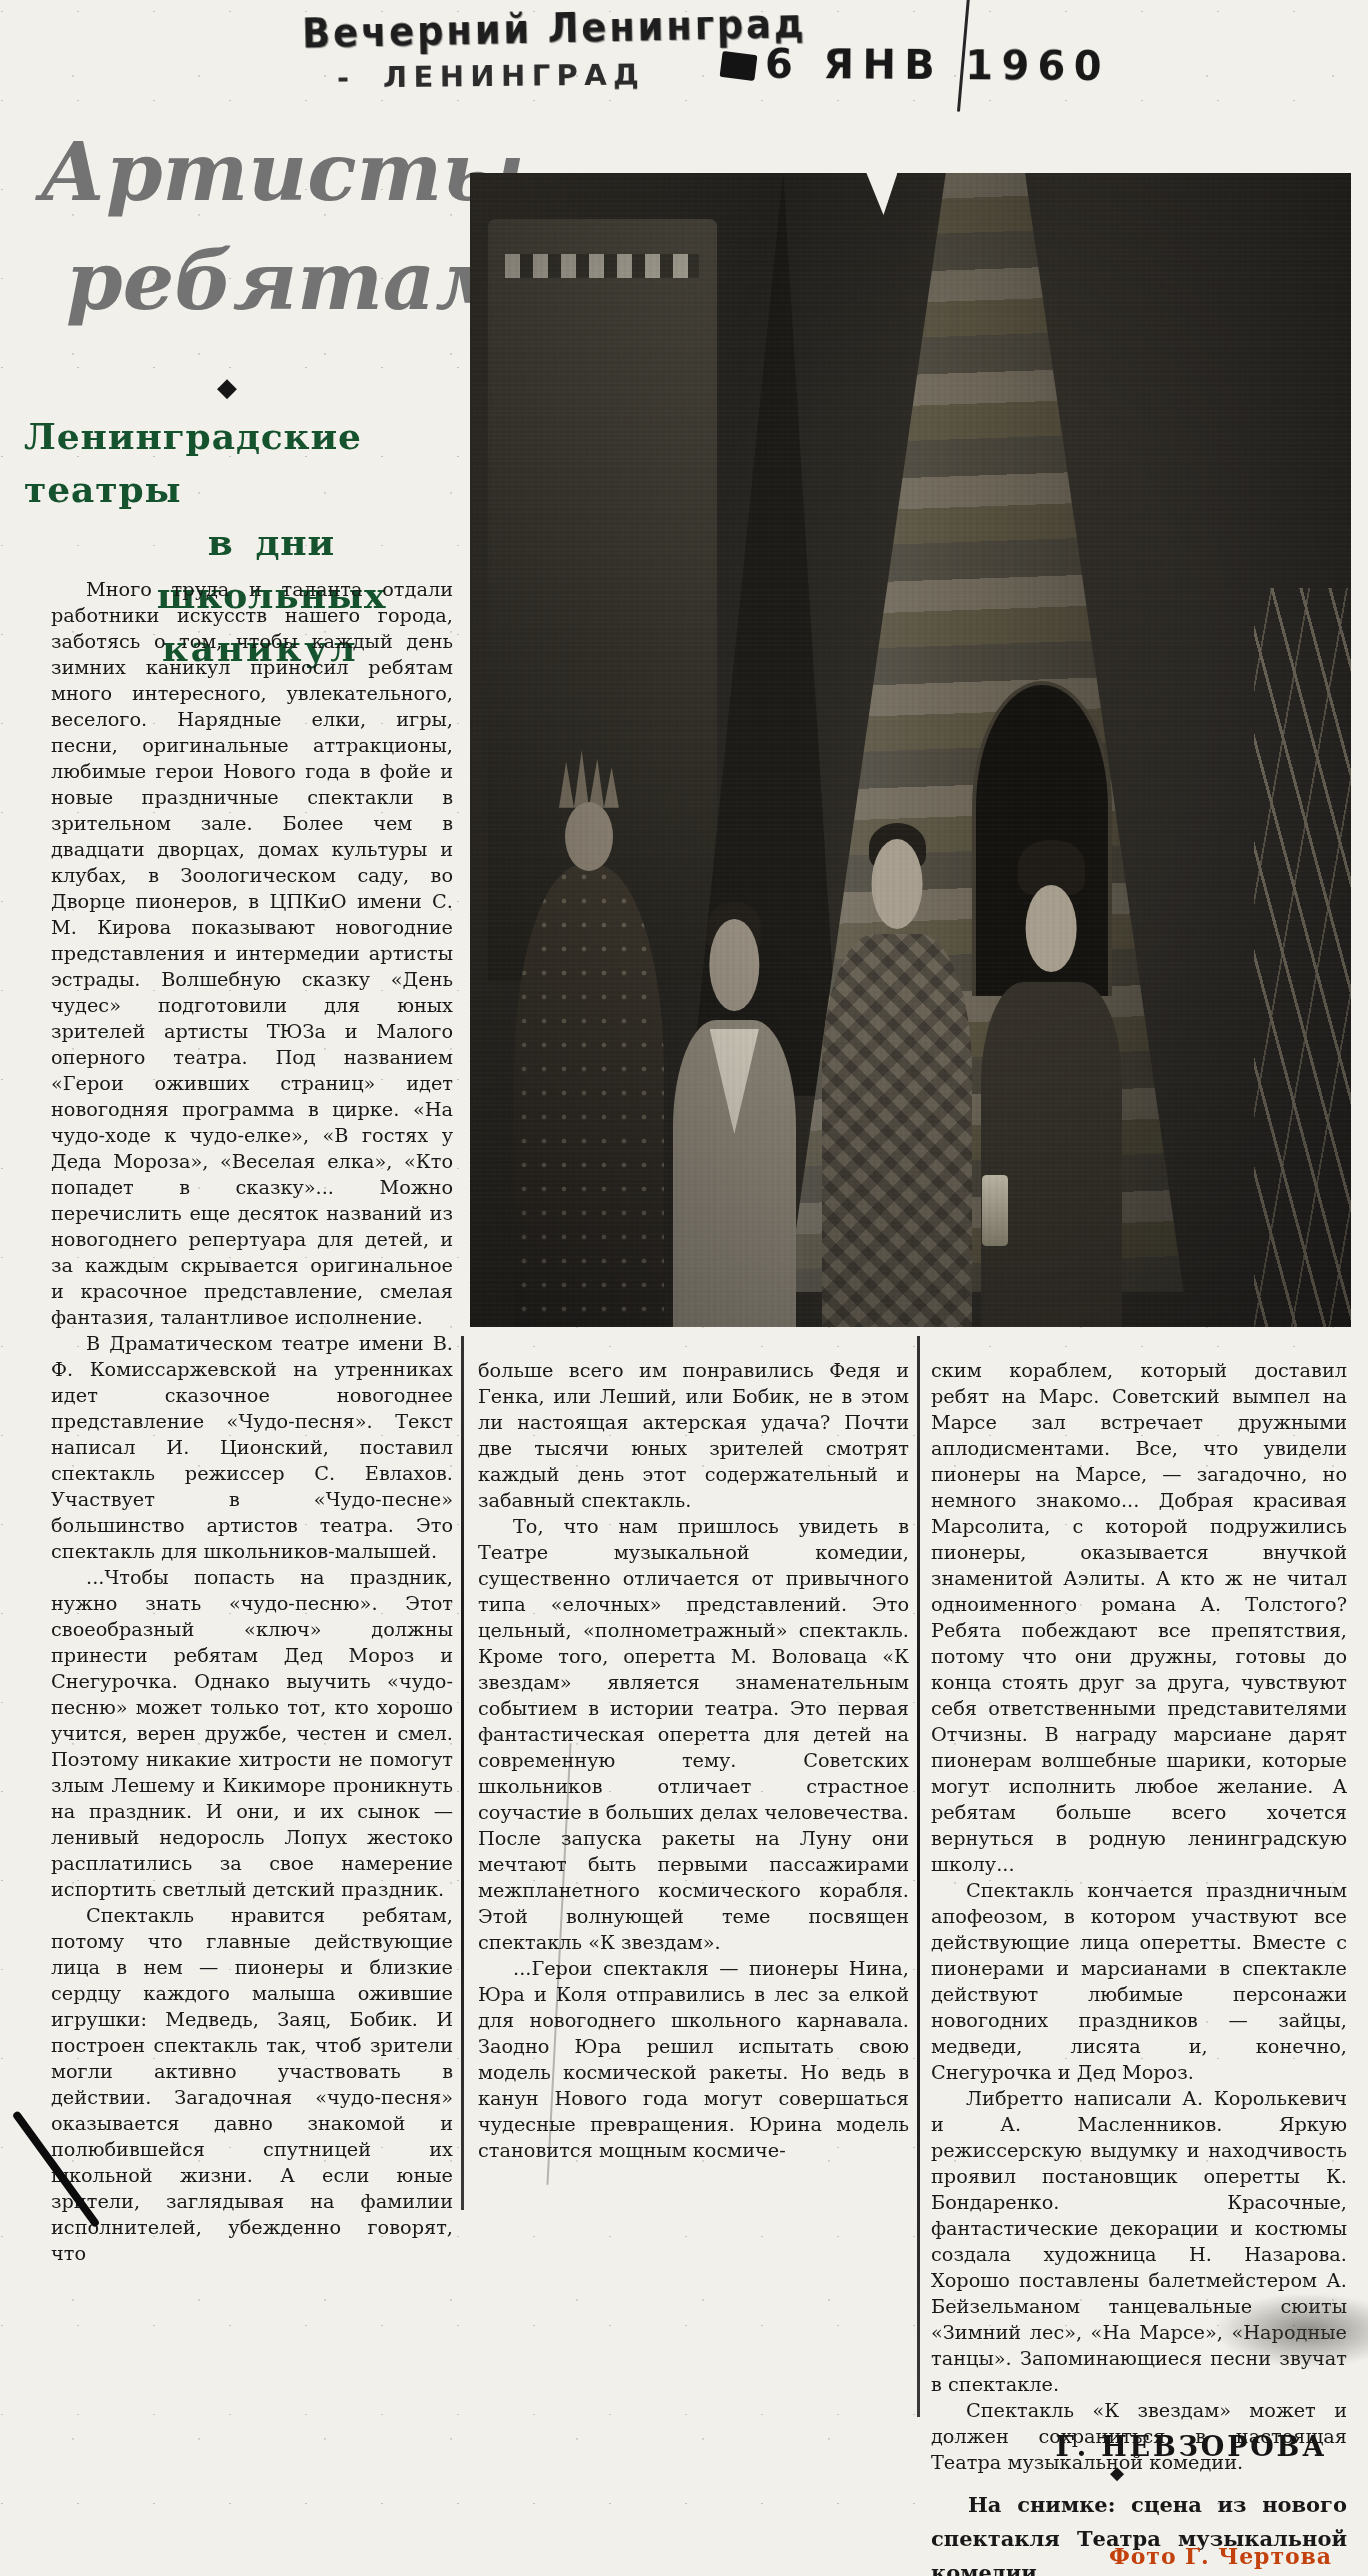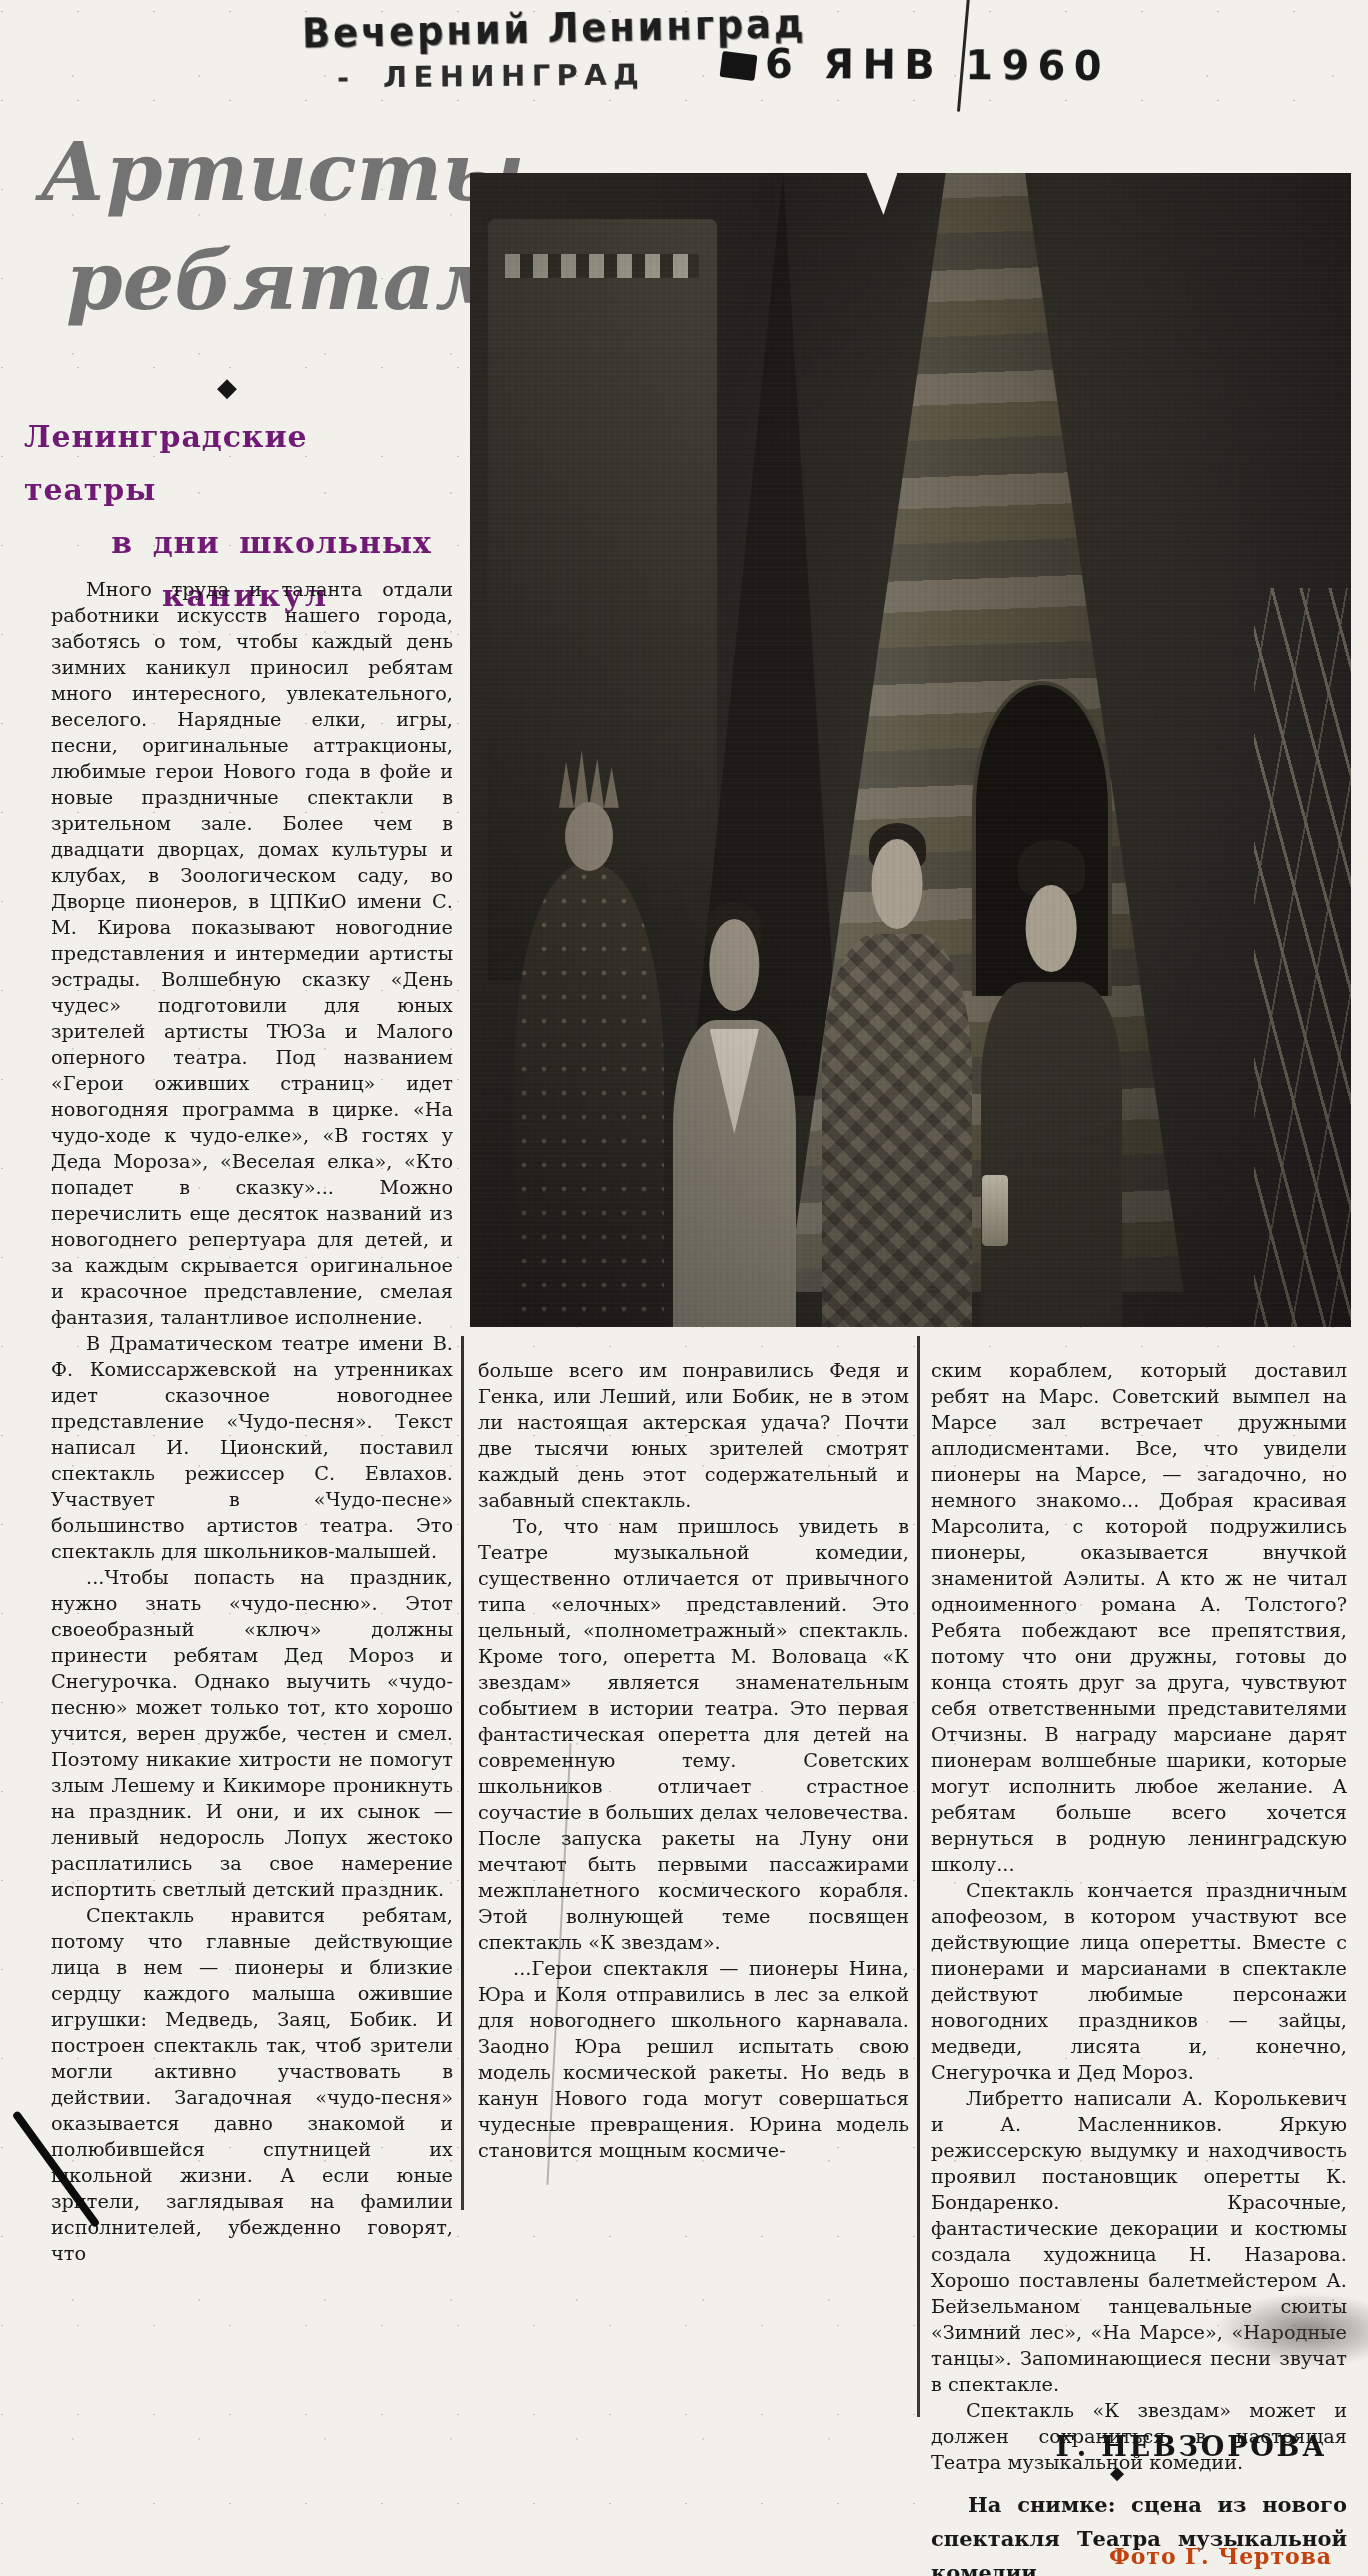--- a/index.html
+++ b/index.html
@@ -30,21 +30,21 @@
   
   .headline{position:absolute;left:40px;top:109px;margin:0;width:432px;
     font-style:italic;font-weight:bold;font-size:81px;line-height:1.55;color:#737373;}
   .headline span{display:block;white-space:nowrap;}
   .headline .hl2{margin-left:26px;margin-top:-16.6px;}
   .diamond{position:absolute;color:#161616;}
   .d1{left:217px;top:372px;font-size:26px;}
   .d2{left:1110px;top:2462px;font-size:18.4px;}
   
   .subtitle{position:absolute;left:24px;top:410px;width:423px;font-weight:bold;
-    font-size:30px;line-height:53px;letter-spacing:0.9px;word-spacing:8.3px;color:#701a75;}
+    font-size:36px;line-height:53px;letter-spacing:0.9px;word-spacing:8.3px;color:#14532d;}
   .subtitle .st2{padding-left:72px;text-align:center;}
   .subtitle .st3{padding-left:138px;letter-spacing:2.8px;}
   
   .photo{position:absolute;left:470px;top:173px;width:881px;height:1154px;overflow:hidden;
     background:linear-gradient(100deg,#3a362e 0%,#262420 28%,#302d27 55%,#242220 100%);}
   .photo > div{position:absolute;}
   .ph-vignette{inset:0;background:radial-gradient(ellipse at 55% 45%, transparent 35%, rgba(0,0,0,.38) 100%);}
   .ph-grain{inset:0;opacity:.5;background:
     repeating-linear-gradient(0deg, rgba(255,255,255,.035) 0 1.8px, transparent 1.8px 4.6px),
     repeating-linear-gradient(90deg, rgba(0,0,0,.05) 0 2.8px, transparent 2.8px 6.4px);}

